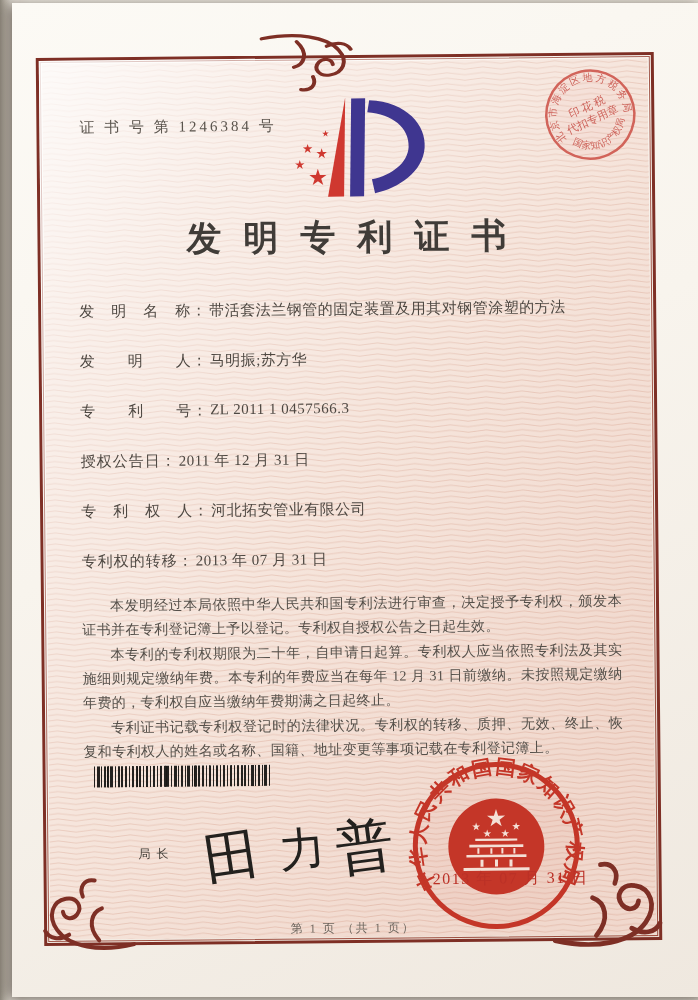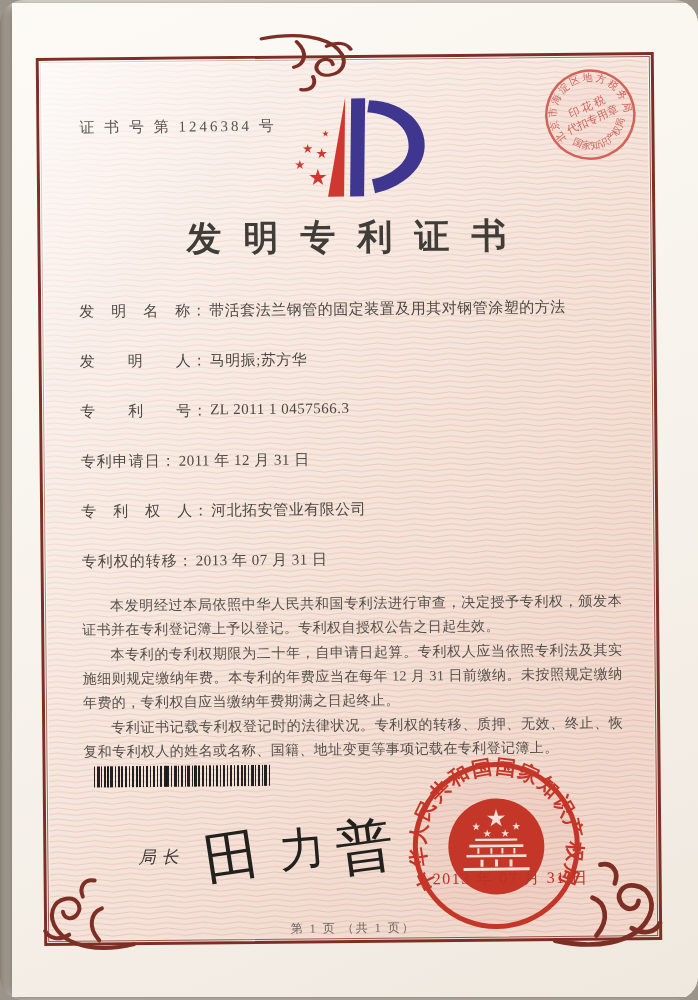--- a/index.html
+++ b/index.html
@@ -1,18 +1,18 @@
 <!DOCTYPE html>
 <html><head>
 <meta charset="utf-8">
 <style>
   html,body{margin:0;padding:0;}
   body{background:#9a948a;font-family:"Liberation Serif","DejaVu Serif",serif;}
   .photo{position:relative;width:698px;height:1000px;overflow:hidden;
-    background:linear-gradient(90deg,#8f897e 0px,#b9b3a8 5px,#d9d4cb 10px,#e9e4dc 16px,#efebe3 30px,#e7e2d9 100%);border-radius:24px;}
+    background:linear-gradient(90deg,#8f897e 0px,#b9b3a8 5px,#d9d4cb 10px,#e9e4dc 16px,#efebe3 30px,#e7e2d9 100%);}
   .sheet{position:absolute;left:12px;top:3px;width:692px;height:994px;
     background:linear-gradient(155deg,#fcfaf5 0%,#f8f4ed 45%,#efe8df 100%);
     box-shadow:-7px 0 12px rgba(40,30,20,.35),0 5px 10px rgba(40,30,20,.35);}
   .frame{position:absolute;left:28px;top:52px;width:612px;height:882px;
     border:3px solid #7e2f25;transform:rotate(-0.55deg);}
   .frame-inner{position:absolute;inset:1px;border:1px solid #9a4a3c;pointer-events:none;}
   .guill{position:absolute;inset:3px;overflow:hidden;}
   .light{position:absolute;inset:0;pointer-events:none;z-index:2;
     background:linear-gradient(128deg,rgba(255,255,255,.85) 0%,rgba(255,255,255,.45) 20%,rgba(255,255,255,.08) 48%,rgba(201,120,98,.10) 85%);}
   .content{position:absolute;inset:0;z-index:3;}
@@ -25,21 +25,21 @@
   .field-label{white-space:nowrap;letter-spacing:1px;}
   .field-value{letter-spacing:.5px;padding-left:2px;}
   .paras{position:absolute;left:38px;right:34px;top:534px;font-size:14px;line-height:1.74;
     color:#55504a;text-align:justify;letter-spacing:.4px;}
   .paras p{margin:0;text-indent:2em;}
   .barcode{position:absolute;left:48px;top:706px;width:178px;height:21px;
     background:
       repeating-linear-gradient(90deg,#23211f 0 1.5px,rgba(0,0,0,0) 1.5px 3.5px),
       repeating-linear-gradient(90deg,rgba(0,0,0,0) 0 5px,#23211f 5px 6.5px,rgba(0,0,0,0) 6.5px 11px),
       repeating-linear-gradient(90deg,rgba(0,0,0,0) 0 13px,#1a1816 13px 15px,rgba(0,0,0,0) 15px 29px);}
-  .sig-title{position:absolute;left:92px;top:786px;font-size:17px;letter-spacing:6px;color:#3d3933;font-style:italic;}
+  .sig-title{position:absolute;left:92px;top:786px;font-size:12px;letter-spacing:6px;color:#3d3933;}
   .sig-svg{position:absolute;left:146px;top:742px;}
   .seal-svg{position:absolute;left:355px;top:694px;}
   .seal-date{position:absolute;left:386px;top:812px;font-size:16px;letter-spacing:1.5px;
     color:#bb3127;white-space:nowrap;z-index:4;}
   .page-footer{position:absolute;left:0;right:0;top:862px;text-align:center;
     font-size:12px;letter-spacing:2px;color:#6e665e;}
   .tax-stamp{position:absolute;left:496px;top:4px;width:110px;height:110px;
     transform:rotate(-24deg);opacity:.92;}
   .flo{position:absolute;z-index:2;}
   svg text{font-family:"Liberation Serif","DejaVu Serif",serif;}
@@ -130,21 +130,21 @@
           </div>
           <div class="field-row">
             <span class="field-label">发　　明　　人：</span>
             <span class="field-value">马明振;苏方华</span>
           </div>
           <div class="field-row">
             <span class="field-label">专　　利　　号：</span>
             <span class="field-value">ZL 2011 1 0457566.3</span>
           </div>
           <div class="field-row">
-            <span class="field-label">专利申请日：</span>
+            <span class="field-label">授权公告日：</span>
             <span class="field-value">2011 年 12 月 31 日</span>
           </div>
           <div class="field-row">
             <span class="field-label">专　利　权　人：</span>
             <span class="field-value">河北拓安管业有限公司</span>
           </div>
           <div class="field-row">
             <span class="field-label">专利权的转移：</span>
             <span class="field-value">2013 年 07 月 31 日</span>
           </div>

